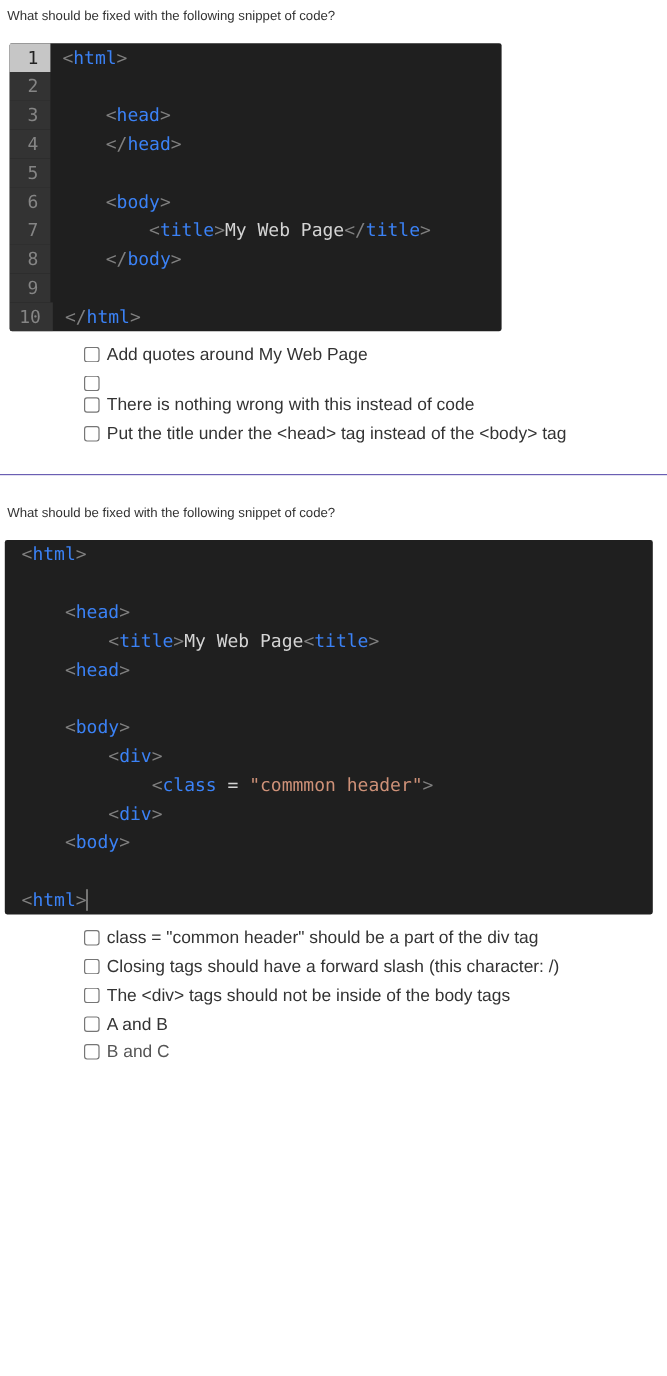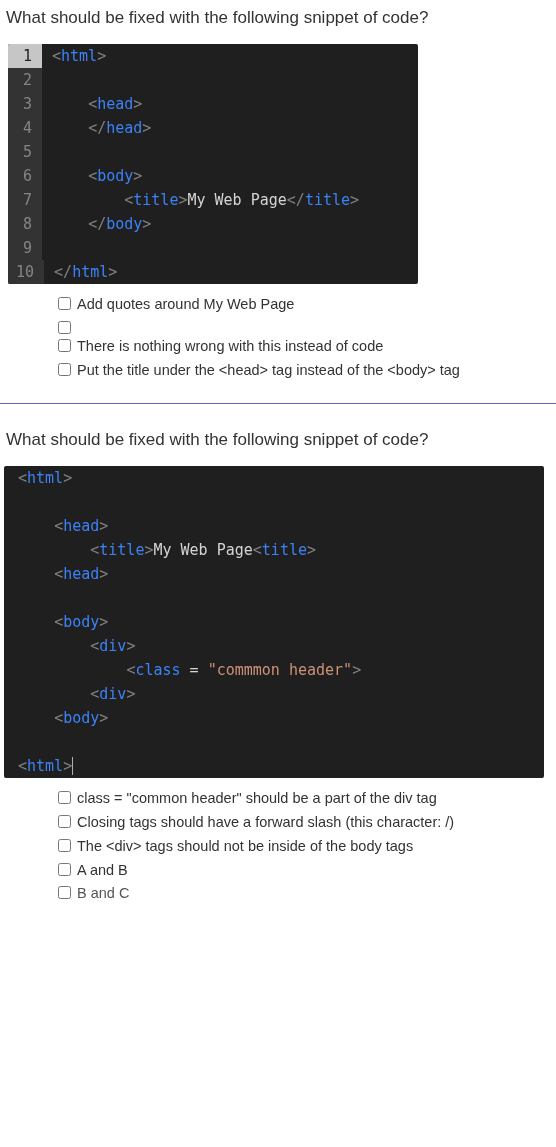--- a/index.html
+++ b/index.html
@@ -5,21 +5,21 @@
   * { box-sizing: border-box; margin: 0; padding: 0; }
   body {
     font-family: -apple-system, BlinkMacSystemFont, "Segoe UI", Arial, sans-serif;
     font-size: 15px;
     color: #333;
     background: #fff;
     width: 556px;
   }
   .question {
     padding: 8px 6px 4px 6px;
-    font-size: 17px;
+    font-size: 11px;
     color: #333;
   }
   .code-block {
     margin: 12px 0 10px 8px;
     background: #1f1f1f;
     border-radius: 2px;
     overflow: hidden;
     font-family: "Consolas", "Monaco", monospace;
     font-size: 15px;
     line-height: 1.6;
@@ -51,21 +51,21 @@
   .options {
     margin: 6px 0 22px 54px;
     font-size: 14.5px;
     color: #333;
   }
   .option {
     display: flex;
     align-items: flex-start;
     gap: 6px;
     line-height: 1.5;
-    margin: 2px 4px;
+    margin: 2px 16px;
   }
   .option input[type="checkbox"]{
     width: 13px; height: 13px;
     margin-top: 3px;
     accent-color: #555;
   }
   .option.cutoff { color: #555; }
 
   hr.sep {
     border: none;

